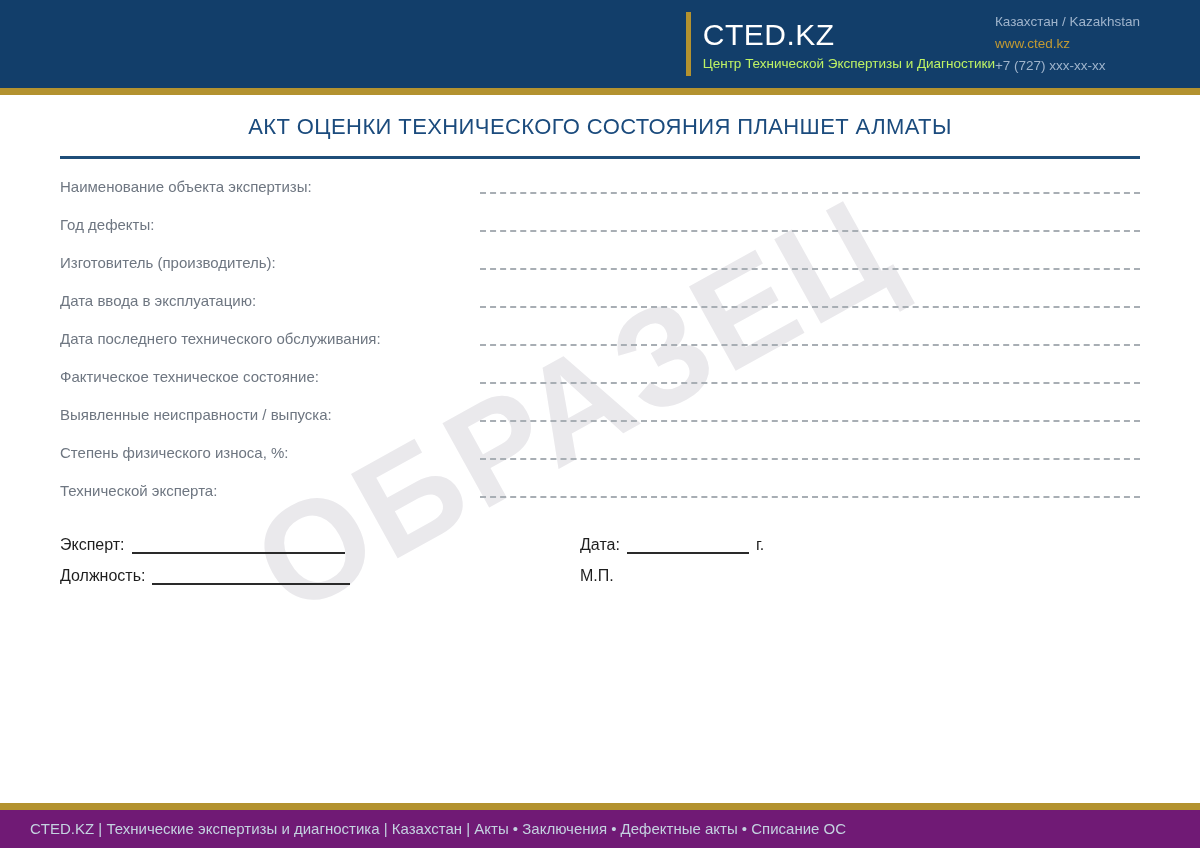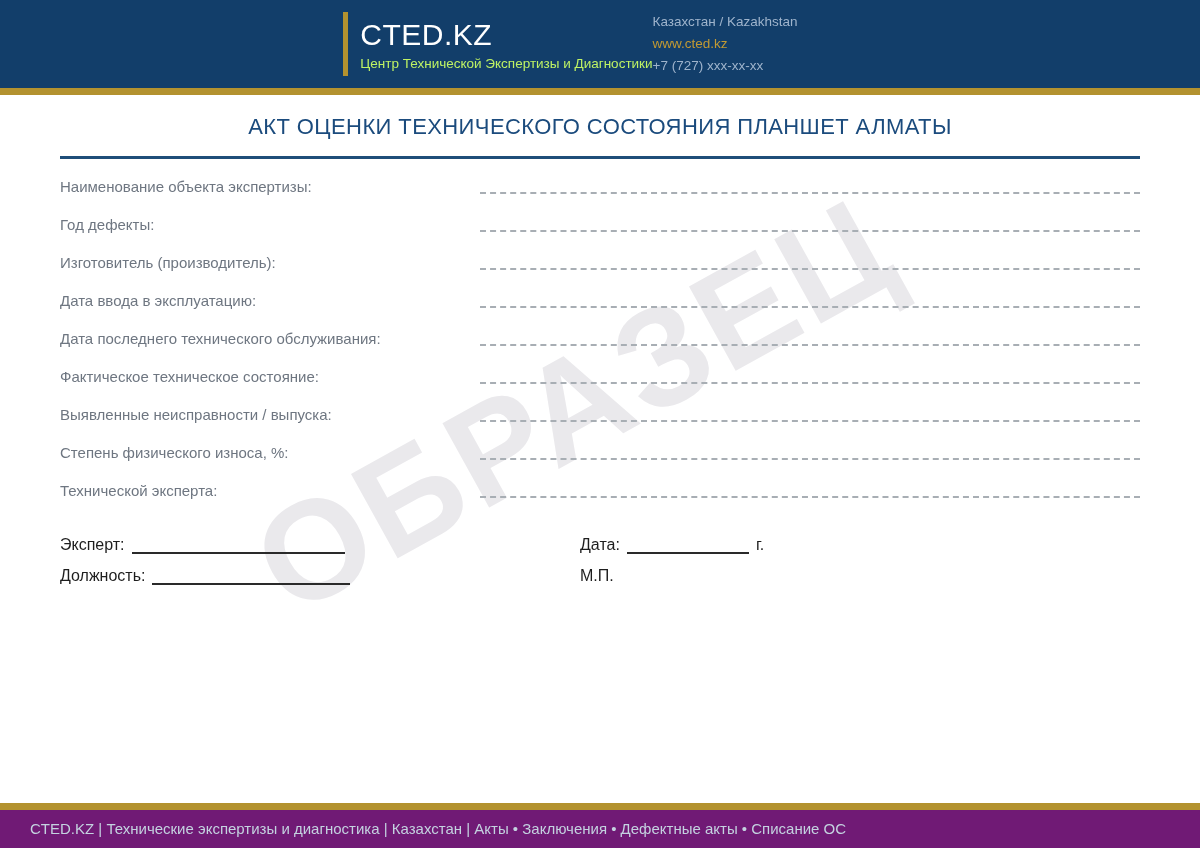--- a/index.html
+++ b/index.html
@@ -10,28 +10,28 @@
     position:relative;
     overflow:hidden;
   }
   .page { width:1200px; height:848px; position:relative; background:#ffffff; overflow:hidden; }
 
   
   .header {
     height:88px;
     background:#123e6a;
     display:flex;
-    justify-content:center;
+    justify-content:flex-end;
     align-items:center;
   }
   .logo-block { display:flex; align-items:center; padding-left:17px; }
   .logo-bar { width:5px; height:64px; background:#b3922f; margin-right:12px; }
   .logo-title { color:#ffffff; font-size:30px; font-weight:400; letter-spacing:0.5px; line-height:34px; }
   .logo-subtitle { color:#bef264; font-size:13.5px; margin-top:4px; }
-  .contact-block { padding-right:76px; font-size:13.5px; line-height:22px; }
+  .contact-block { padding-right:60px; font-size:13.5px; line-height:22px; }
   .contact-country { color:#9fb4cc; }
   .contact-website { color:#c29a33; cursor:pointer; }
   .contact-phone { color:#9fb4cc; }
   .gold-line { height:7px; background:#b3922f; }
 
   
   .doc-title {
     margin-top:19px;
     text-align:center;
     font-size:22px;

